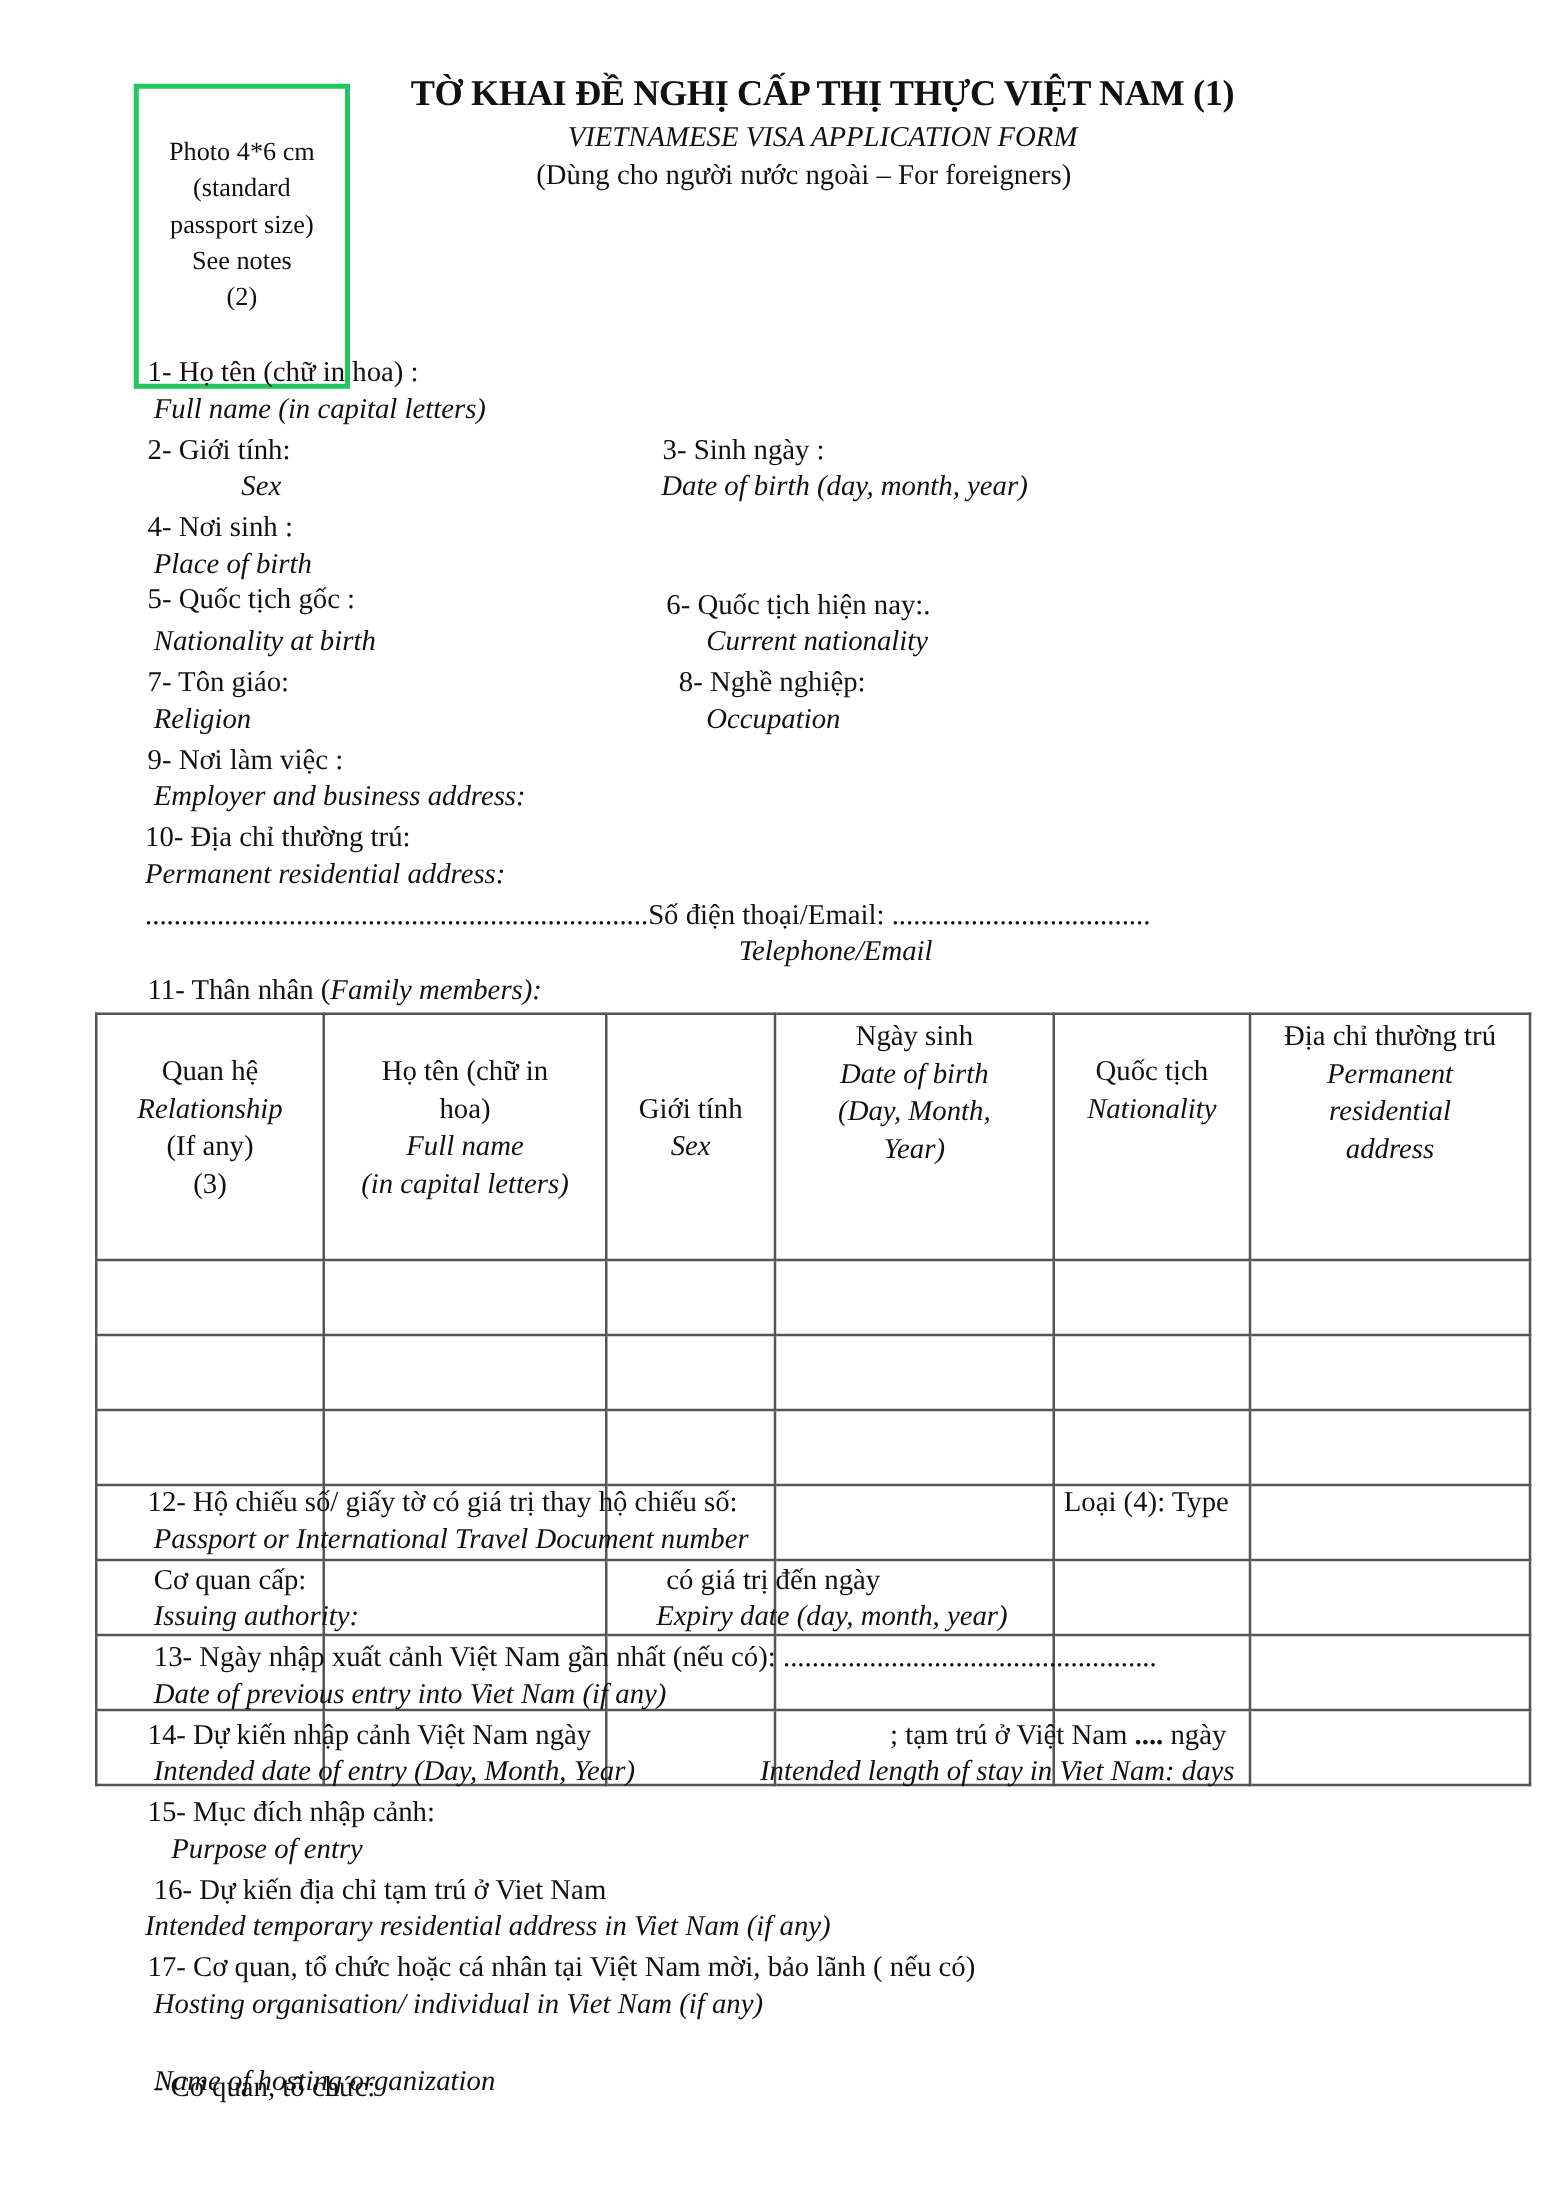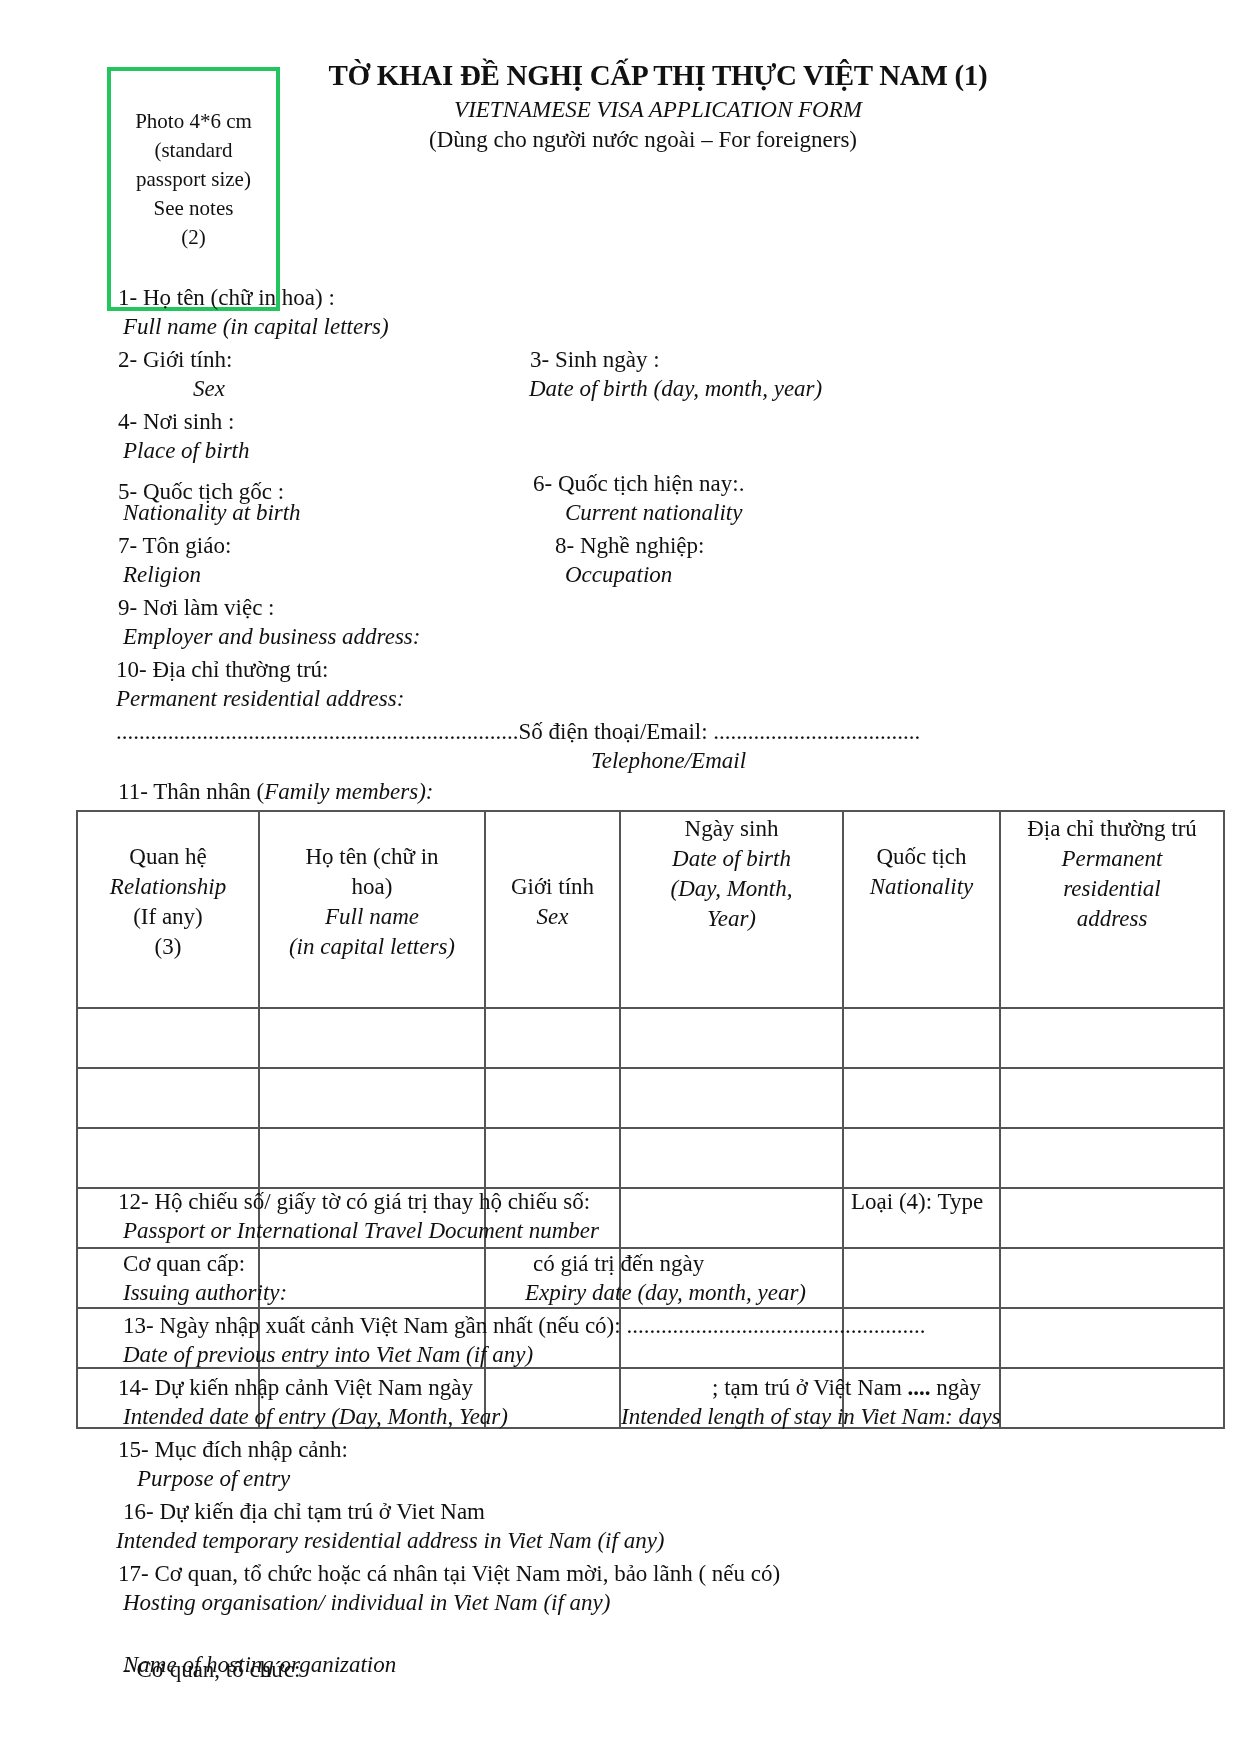--- a/index.html
+++ b/index.html
@@ -69,28 +69,28 @@
 <div class="abs t i" style="left:123px; top:313px;text-align:right;">Full name (in capital letters)</div>
 
 <div class="abs t" style="left:118px; top:346px;">2- Giới tính:</div>
 <div class="abs t i" style="left:193px; top:375px;">Sex</div>
 <div class="abs t" style="left:530px; top:346px;">3- Sinh ngày :</div>
 <div class="abs t i" style="left:529px; top:375px;">Date of birth (day, month, year)</div>
 
 <div class="abs t" style="left:118px; top:408px;">4- Nơi sinh :</div>
 <div class="abs t i" style="left:123px; top:437px;">Place of birth</div>
 
-<div class="abs t" style="left:118px; top:478px;">5- Quốc tịch gốc :</div>
+<div class="abs t" style="left:118px; top:465px;">5- Quốc tịch gốc :</div>
 <div class="abs t i" style="left:123px; top:499px;">Nationality at birth</div>
 <div class="abs t" style="left:533px; top:470px;">6- Quốc tịch hiện nay:.</div>
 <div class="abs t i" style="left:565px; top:499px;">Current nationality</div>
 
 <div class="abs t" style="left:118px; top:532px;">7- Tôn giáo:</div>
 <div class="abs t i" style="left:123px; top:561px;">Religion</div>
-<div class="abs t" style="left:543px; top:532px;margin-left:12px;">8- Nghề nghiệp:</div>
+<div class="abs t" style="left:543px; top:532px;">8- Nghề nghiệp:</div>
 <div class="abs t i" style="left:565px; top:561px;">Occupation</div>
 
 <div class="abs t" style="left:118px; top:594px;">9- Nơi làm việc :</div>
 <div class="abs t i" style="left:123px; top:623px;">Employer and business address:</div>
 
 <div class="abs t" style="left:116px; top:656px;">10- Địa chỉ thường trú:</div>
 <div class="abs t i" style="left:116px; top:685px;">Permanent residential address:</div>
 
 <div class="abs t" style="left:116px; top:718px;">
   <span>......................................................................</span><span>Số điện thoại/Email:</span>&nbsp;<span>....................................</span>
@@ -216,21 +216,21 @@
 <div class="abs t i" style="left:525px; top:1279px;">Expiry date (day, month, year)</div>
 
 <div class="abs t" style="left:123px; top:1312px;">13- Ngày nhập xuất cảnh Việt Nam gần nhất (nếu có): ....................................................</div>
 <div class="abs t i" style="left:123px; top:1341px;">Date of previous entry into Viet Nam (if any)</div>
 
 <div class="abs t" style="left:118px; top:1374px;">14- Dự kiến nhập cảnh Việt Nam ngày</div>
 <div class="abs t" style="left:712px; top:1374px;">
   <span>; tạm trú ở Việt Nam </span><b>....</b><span> ngày</span>
 </div>
 <div class="abs t i" style="left:123px; top:1403px;">Intended date of entry (Day, Month, Year)</div>
-<div class="abs t i" style="left:621px; top:1403px;">Intended length of stay in Viet Nam:  days</div>
+<div class="abs t i" style="left:608px; top:1403px;">Intended length of stay in Viet Nam:  days</div>
 
 <div class="abs t" style="left:118px; top:1436px;">15- Mục đích nhập cảnh:</div>
 <div class="abs t i" style="left:137px; top:1465px;">Purpose of entry</div>
 
 <div class="abs t" style="left:123px; top:1498px;">16- Dự kiến địa chỉ tạm trú ở Viet Nam</div>
 <div class="abs t i" style="left:116px; top:1527px;">Intended temporary residential address in Viet Nam (if any)</div>
 
 <div class="abs t" style="left:118px; top:1560px;">17- Cơ quan, tổ chức hoặc cá nhân tại Việt Nam mời, bảo lãnh ( nếu có)</div>
 <div class="abs t i" style="left:123px; top:1589px;">Hosting organisation/ individual in Viet Nam (if any)</div>
 

